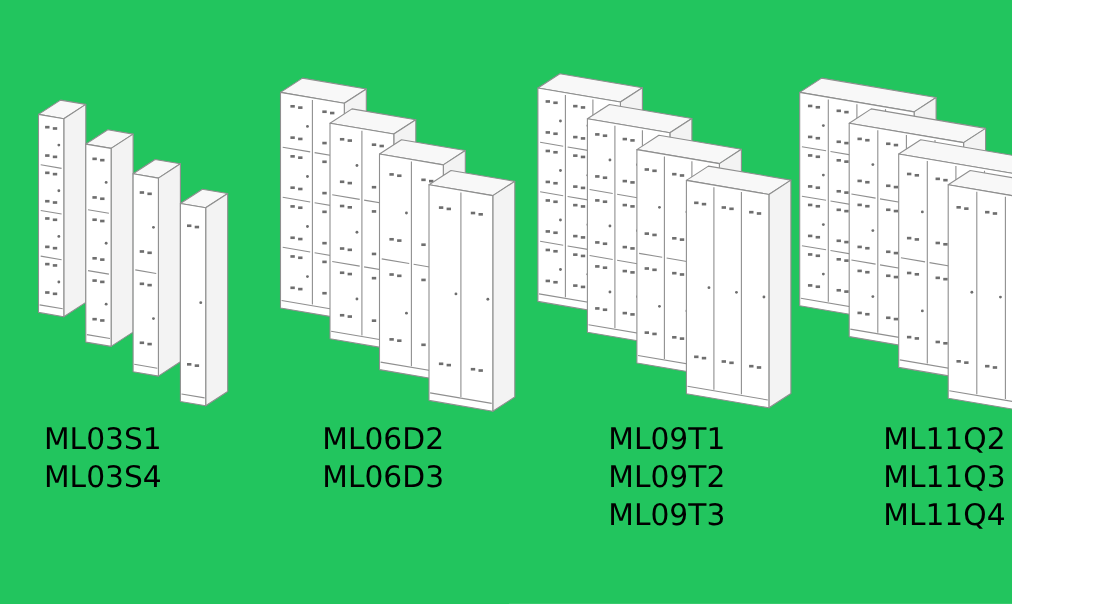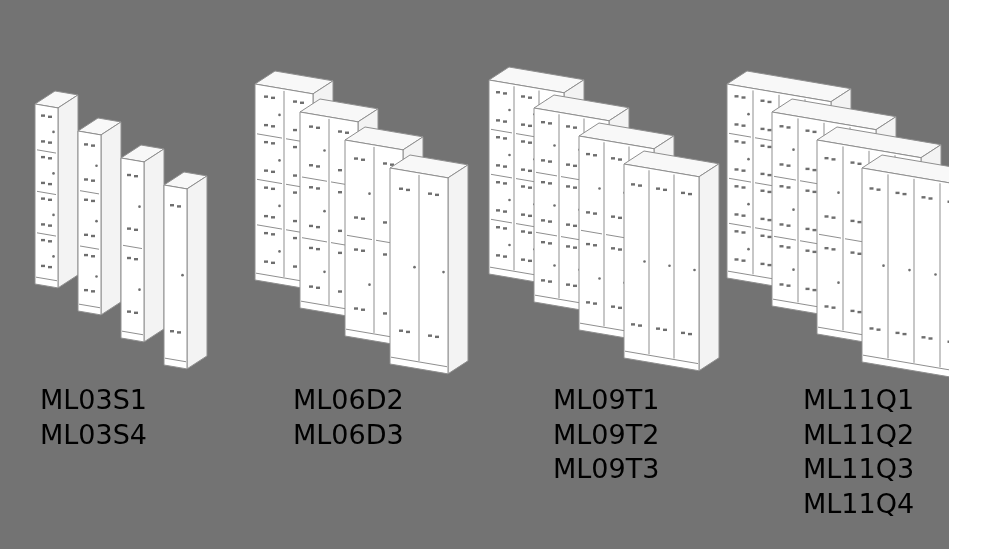--- a/index.html
+++ b/index.html
@@ -1,22 +1,21 @@
 <!DOCTYPE html>
 <html><head>
 <meta charset="utf-8">
 <style>
   html,body{margin:0;padding:0;background:#ffffff;}
   .canvas{
     position:relative;
     width:920px;height:549px;
-    background:#737373;
+    background:#22c55e;
     overflow:hidden;
     font-family:"DejaVu Sans","Liberation Sans",sans-serif;
-    padding-left:29px;
   }
   #lockers-svg{position:absolute;left:0;top:0;}
   .labels{
     position:absolute;
     top:383px;
     color:#000;
   }
   .model{
     font-size:27px;
     line-height:34.5px;
@@ -733,19 +732,18 @@
     <div class="model">ML06D3</div>
   </div>
 
   <div class="labels lg3">
     <div class="model">ML09T1</div>
     <div class="model">ML09T2</div>
     <div class="model">ML09T3</div>
   </div>
 
   <div class="labels lg4">
-    <div class="model">ML11Q1</div>
     <div class="model">ML11Q2</div>
     <div class="model">ML11Q3</div>
     <div class="model">ML11Q4</div>
   </div>
 
 </div>
 
 </body></html>

